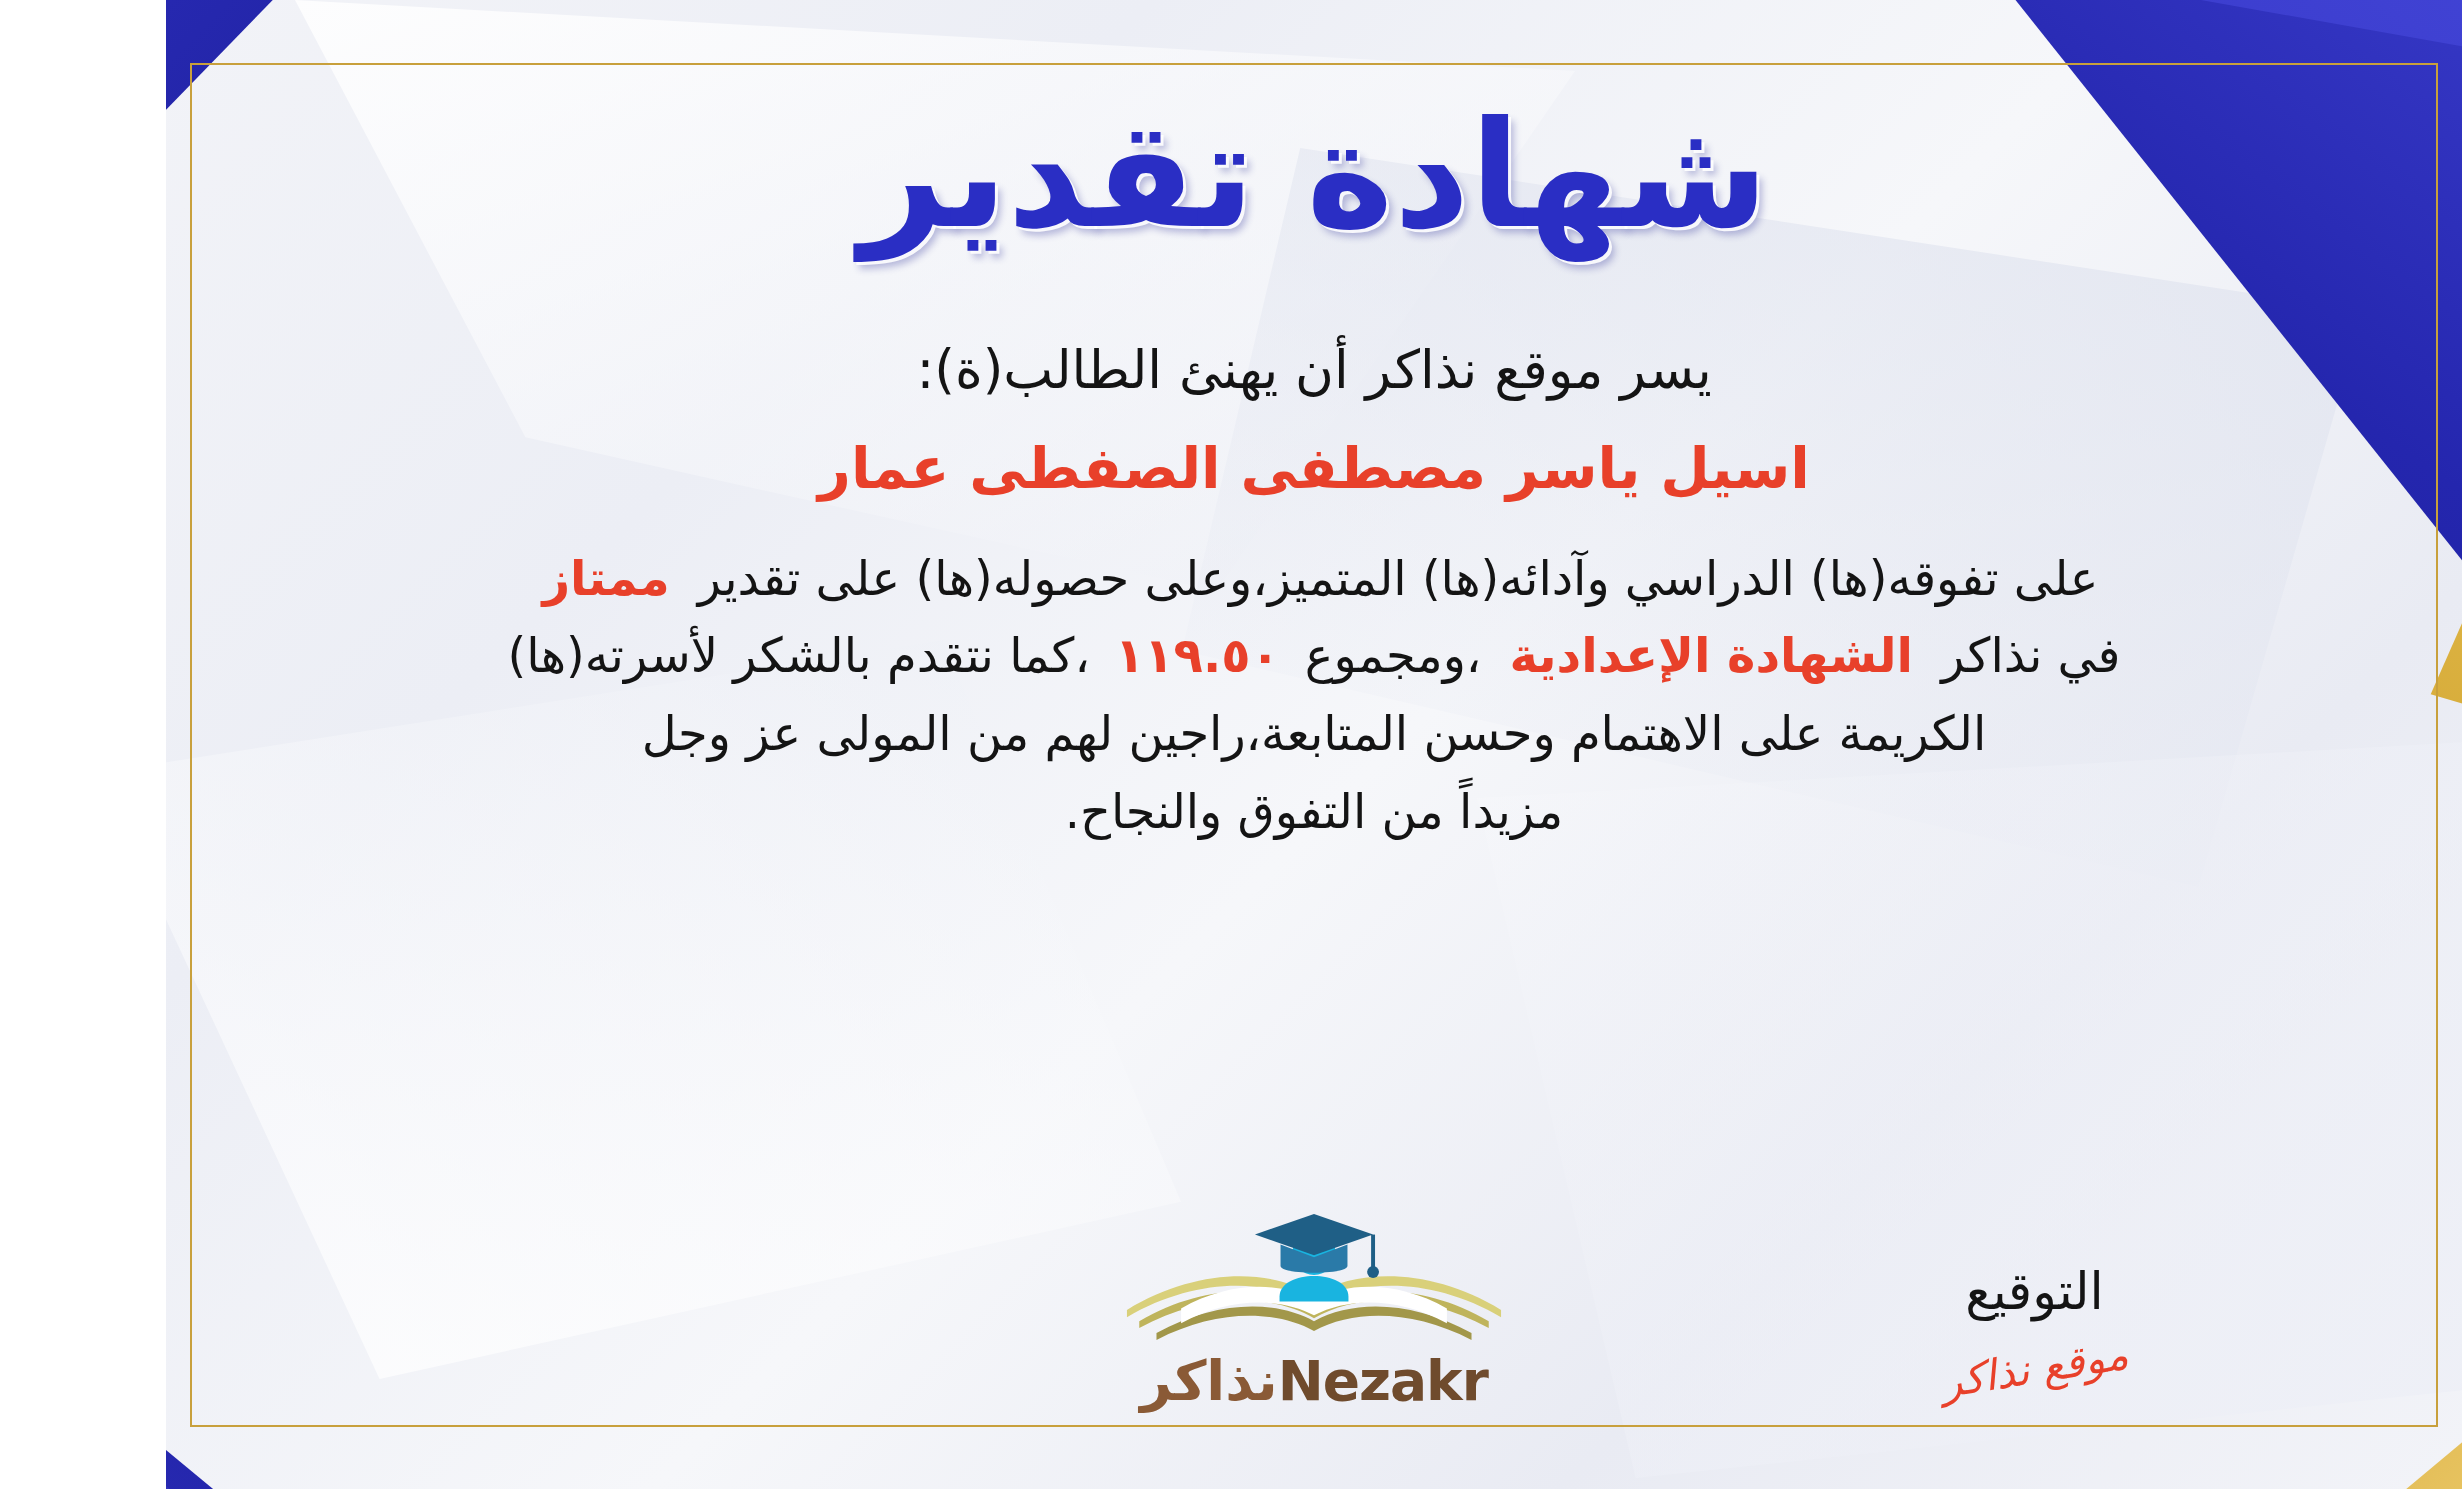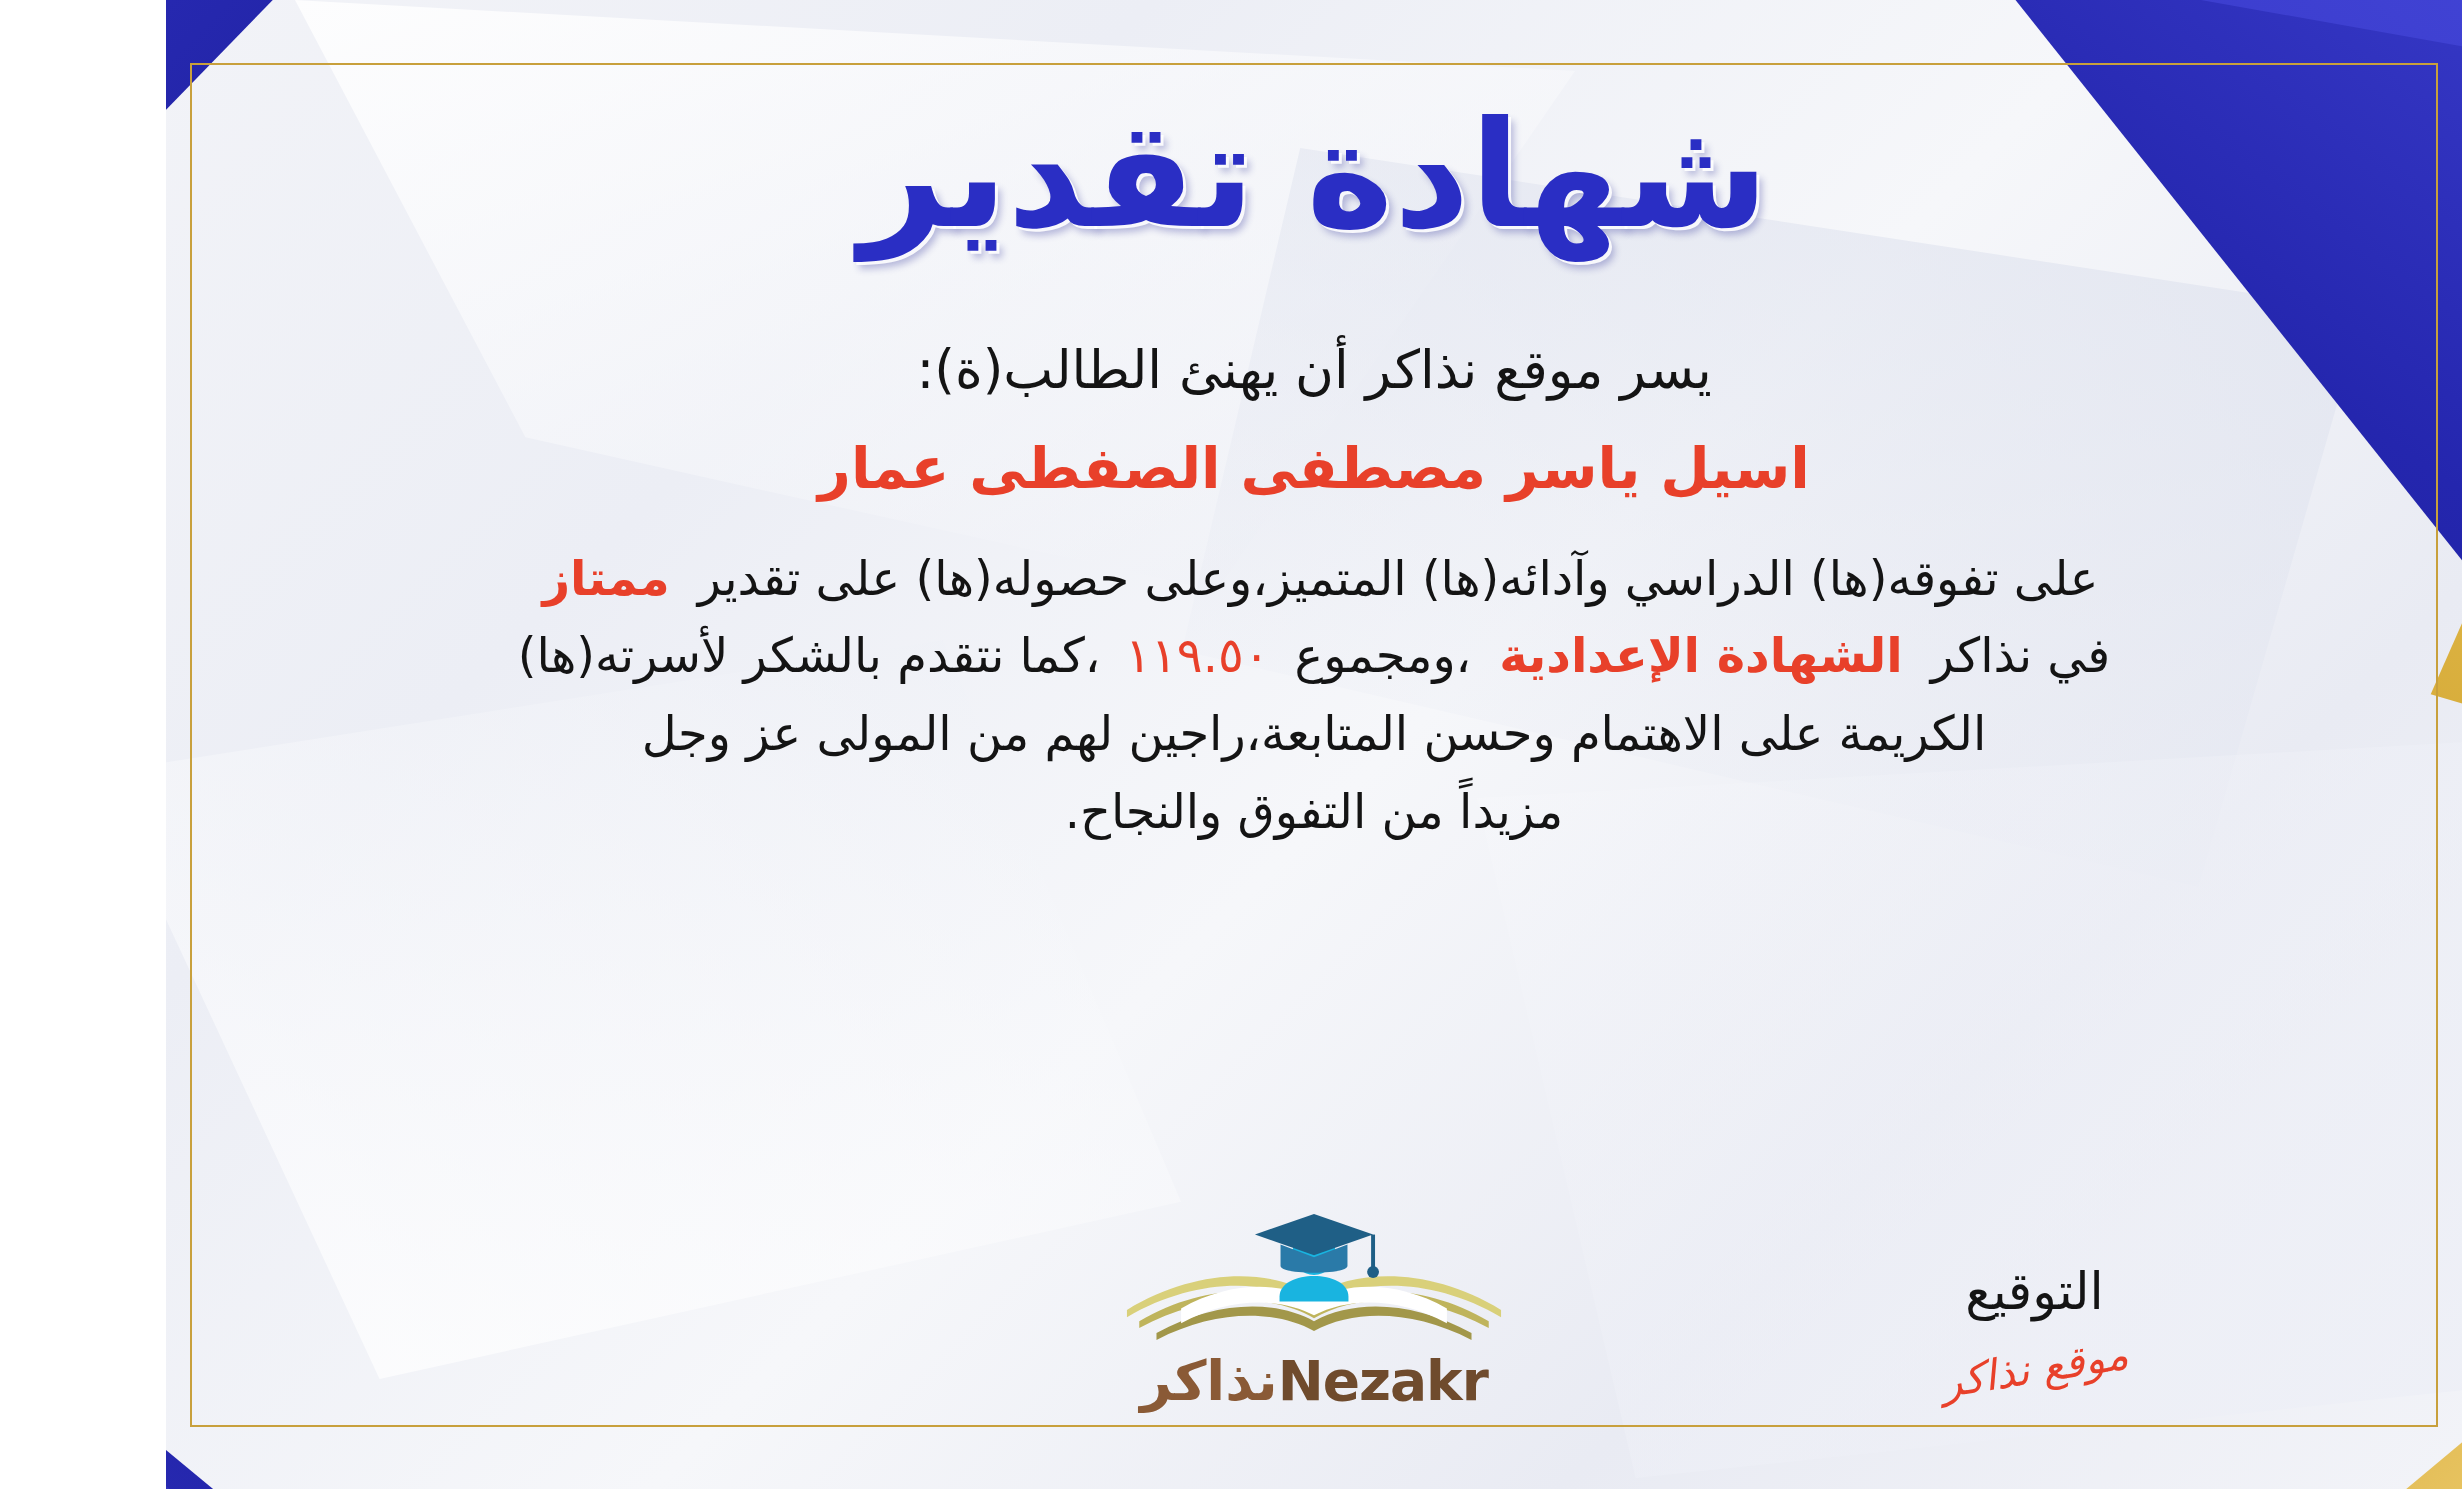--- a/index.html
+++ b/index.html
@@ -198,21 +198,21 @@
     line-height: 1.62;
     color: #141414;
   }
   .body-text .hl {
     color: #e8402a;
     font-weight: bold;
     margin: 0 12.8px;
   }
   .body-text .num {
     color: #e8402a;
-    font-weight: normal;
+    font-weight: bold;
     margin: 0 9.8px;
     letter-spacing: 0.5px;
   }
   .line { display: block; }
 
   
   .signature-block {
     position: absolute;
     right: 251px;
     bottom: 34px;

